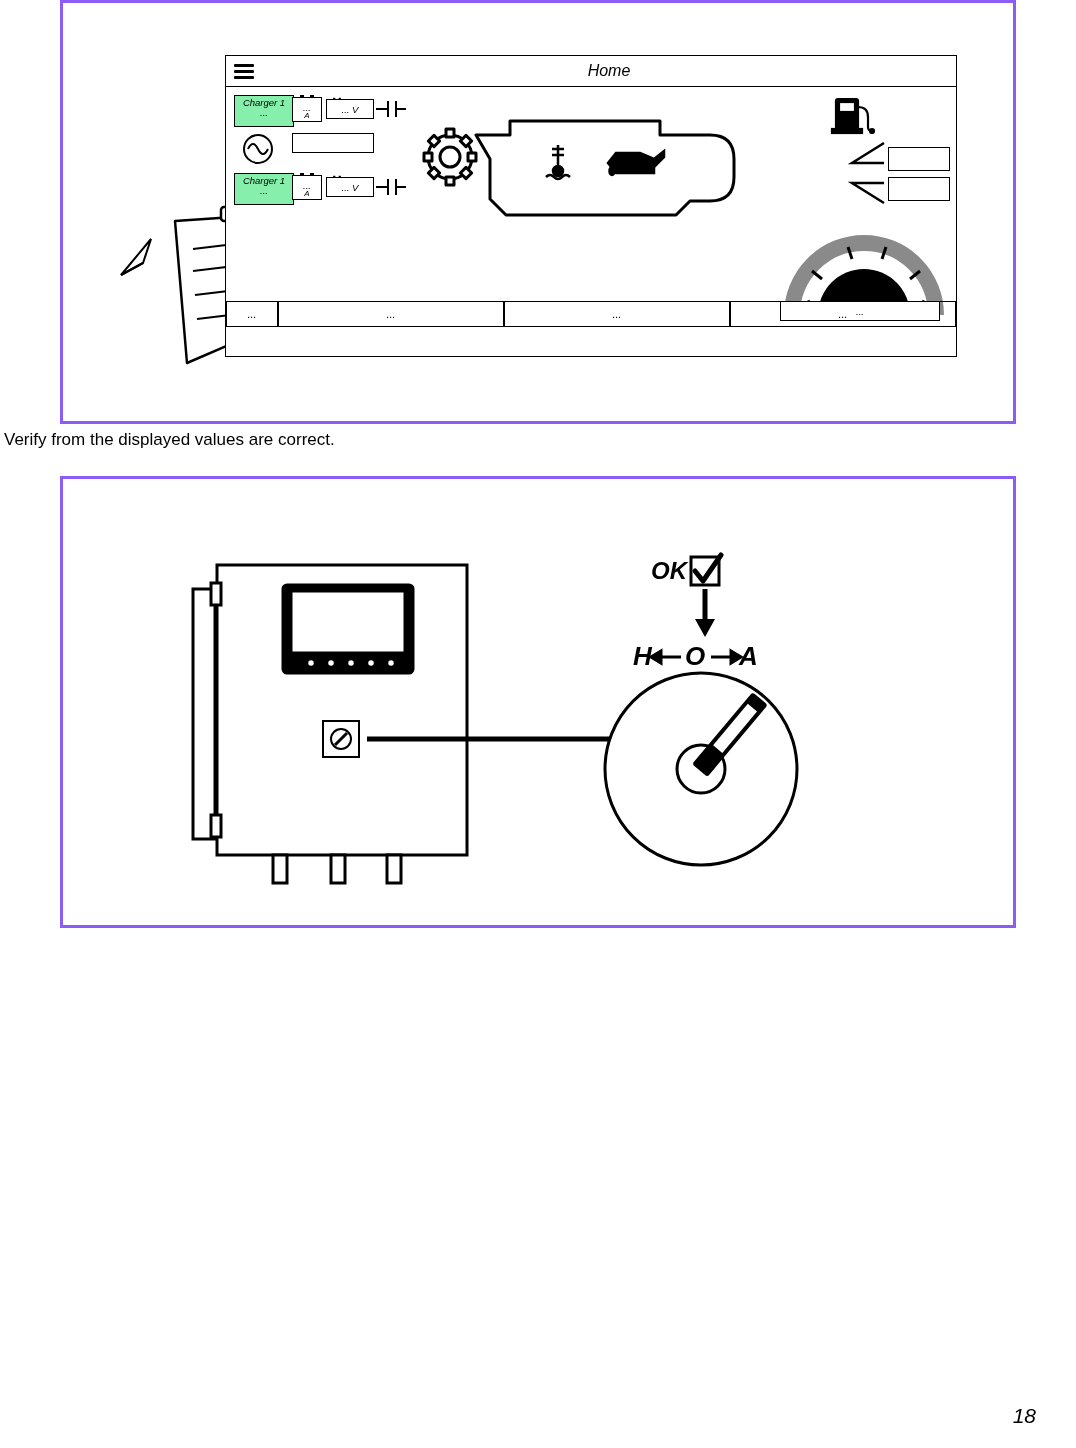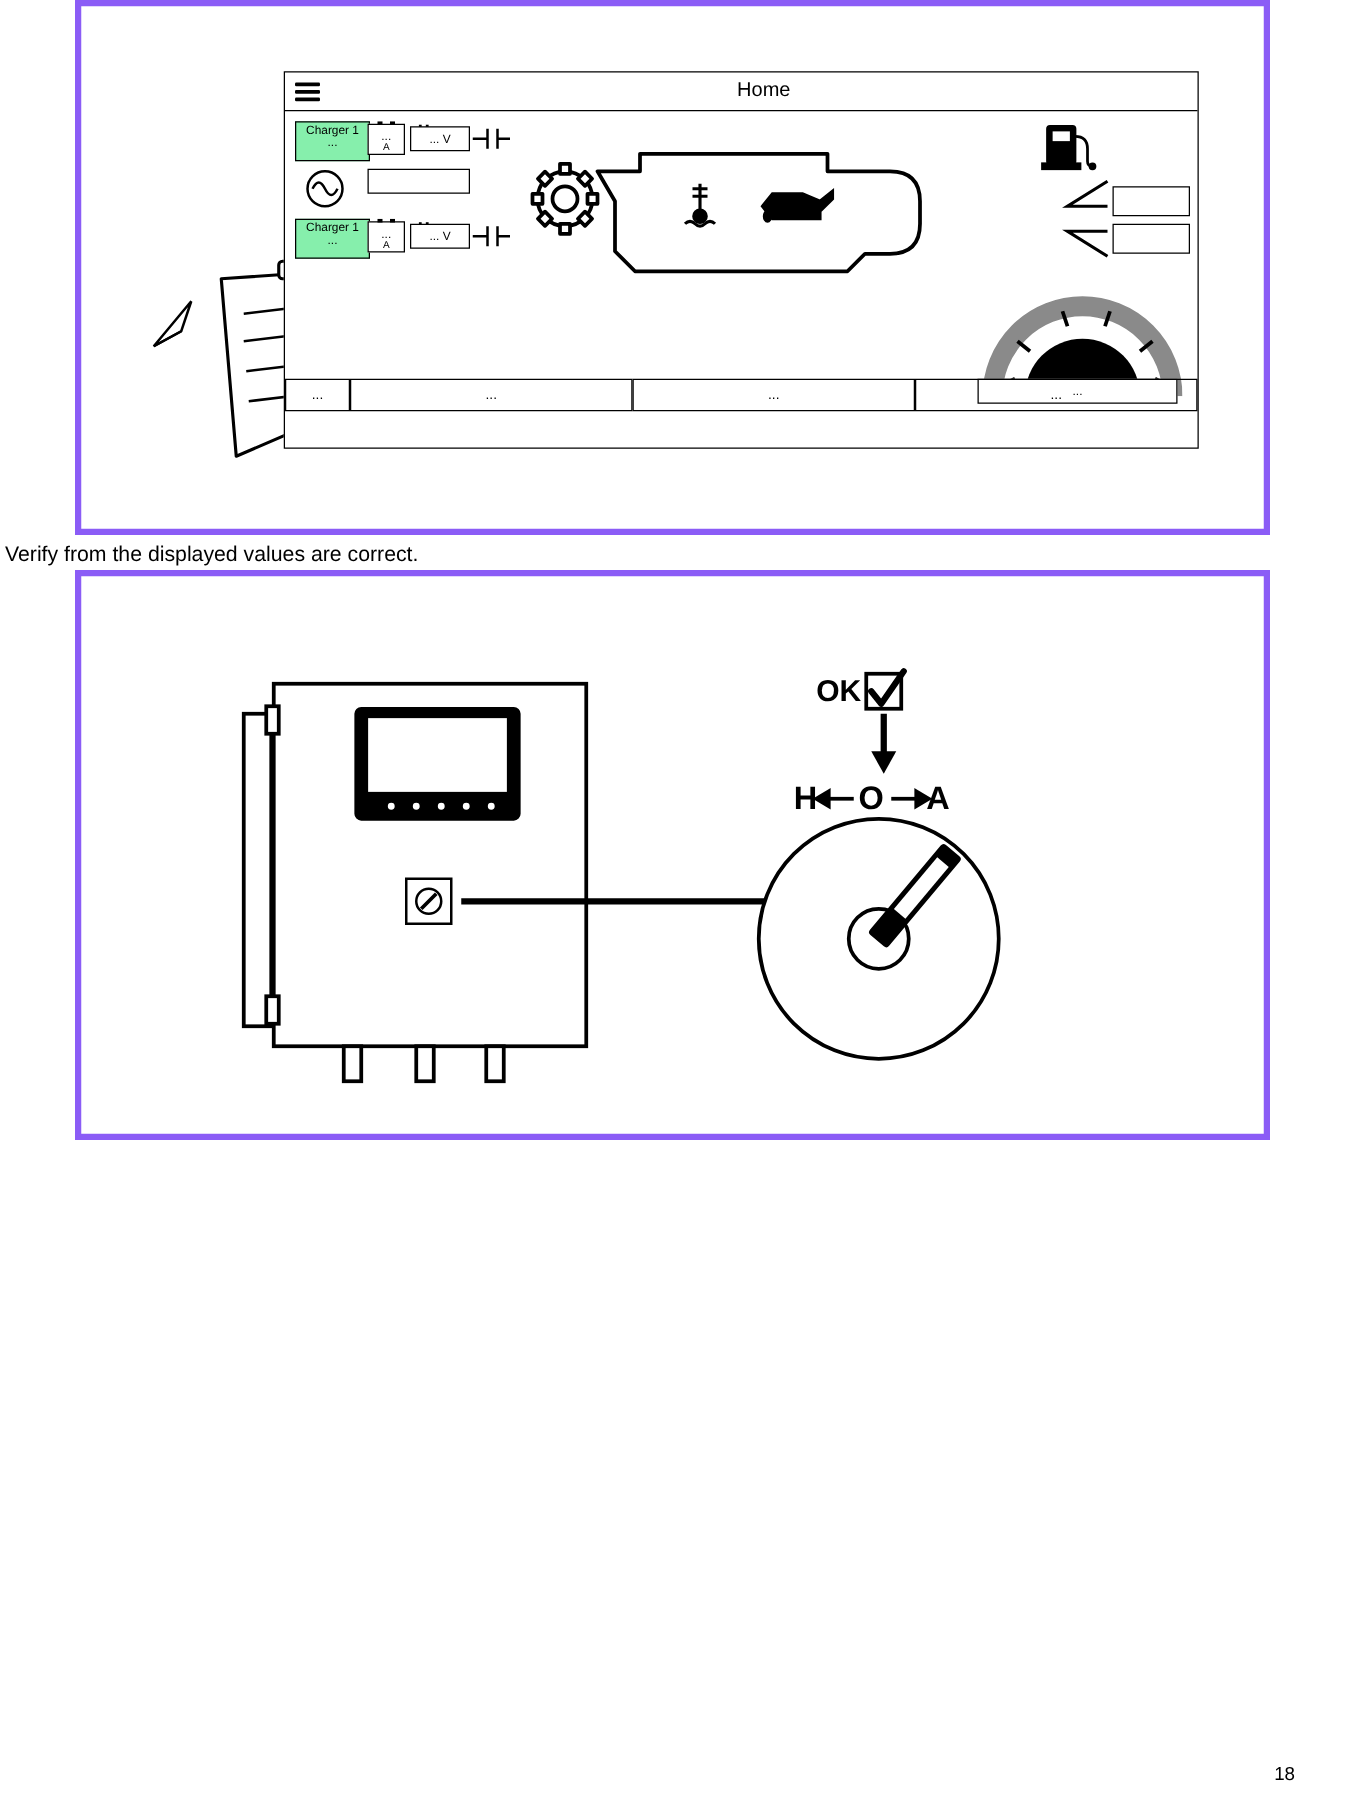--- a/index.html
+++ b/index.html
@@ -7,40 +7,42 @@
     font-size: 17px;
     color: #000;
     margin: 0;
     width: 1076px;
     background: #fff;
   }
   .page {
     padding: 0 0 40px 0;
   }
   .figure-frame {
-    border: 5px solid #8b5cf6;
+    border: 3px solid #8b5cf6;
     margin: 0 60px 4px 60px;
     position: relative;
     background: #fff;
+    font-style: italic;
   }
   .fig1 { height: 418px; }
-  .fig2 { height: 446px; }
+  .fig2 { height: 446px; margin-top: 24px; }
   .caption {
     margin: 2px 10px 0 4px;
     line-height: 1.4;
   }
   .caption2 {
     margin: 2px 10px 0 4px;
     line-height: 1.35;
   }
   .page-num {
     position: absolute;
     right: 40px;
     bottom: 20px;
-    font-size: 15px;
+    font-size: 21px;
+    font-style: italic;
   }
 
   
   .hmi {
     position: absolute;
     left: 162px;
     top: 52px;
     width: 730px;
     height: 300px;
     border: 1.5px solid #000;

